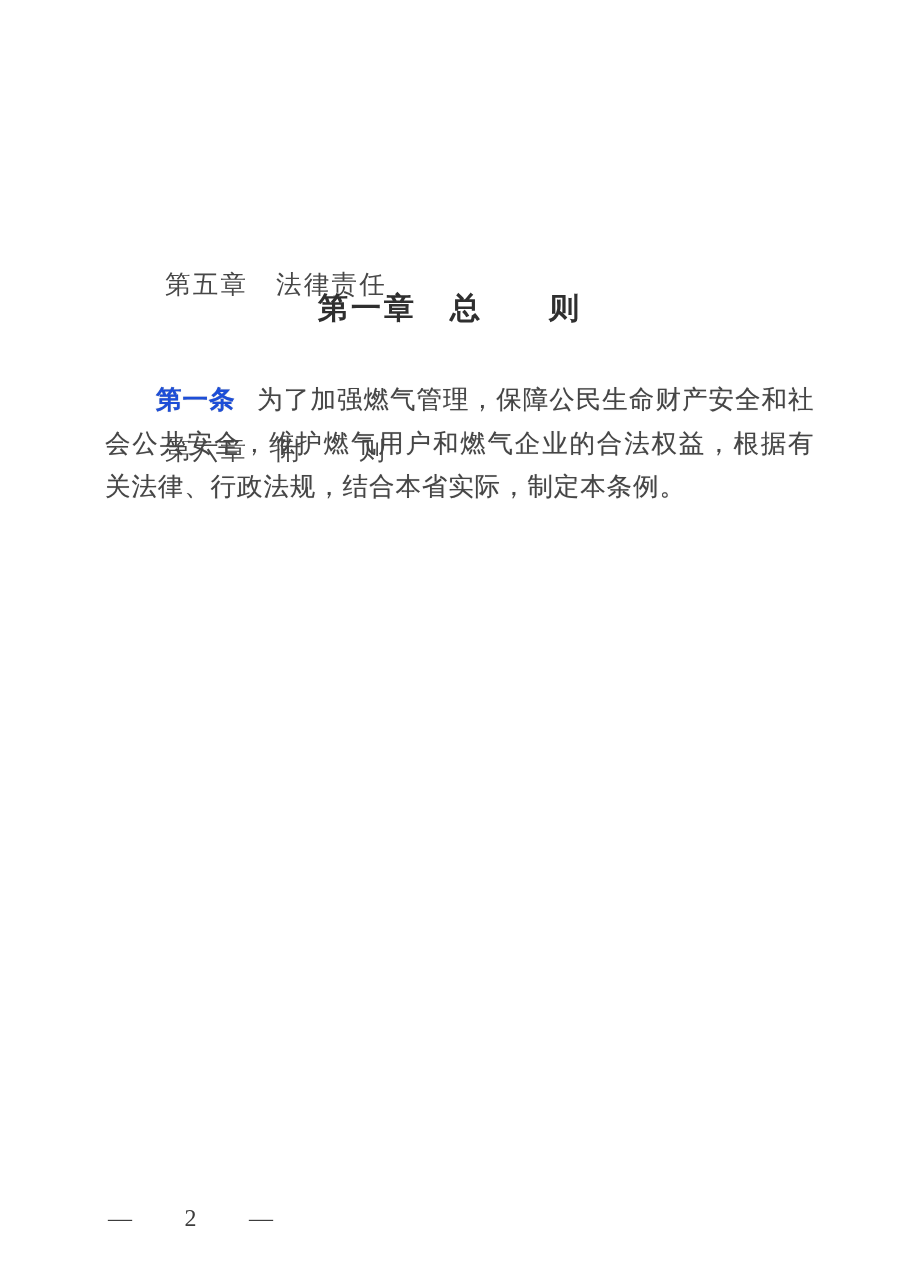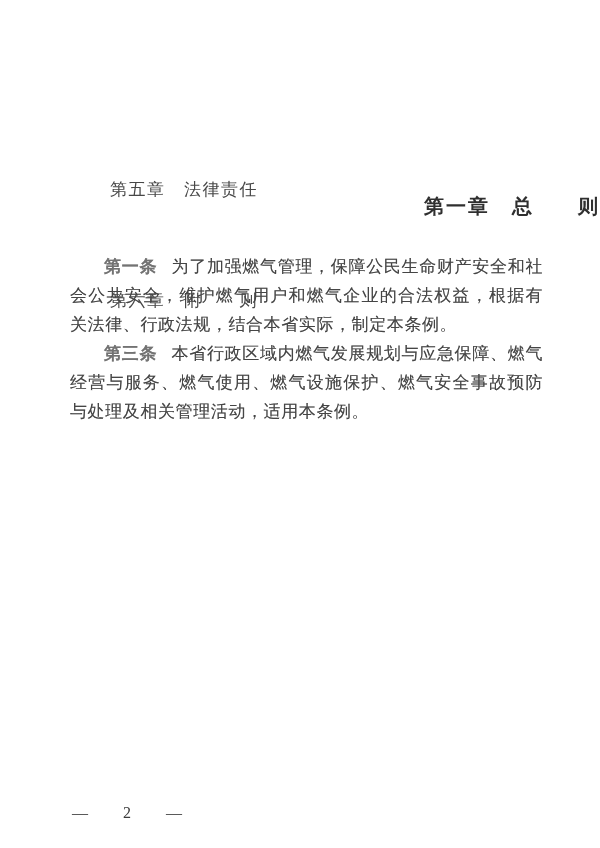--- a/index.html
+++ b/index.html
@@ -26,21 +26,21 @@
     letter-spacing: 1.5px;
     color: #474747;
     white-space: pre;
   }
   
   .chapter-heading {
     position: absolute;
     left: 0;
     right: 0;
     top: 194px;
-    text-align: right;
+    text-align: center;
     font-family: "Liberation Sans", "DejaVu Sans", sans-serif;
     font-weight: bold;
     font-size: 20px;
     line-height: 24px;
     letter-spacing: 2px;
     color: #2f2f2f;
     white-space: pre;
   }
   
   .body-text {
@@ -59,21 +59,21 @@
   .body-text p {
     margin: 0;
     text-indent: 2em;
   }
   .body-text p.spaced {
     margin-top: 29px;
   }
   .para-label {
     font-family: "Liberation Sans", "DejaVu Sans", sans-serif;
     font-weight: bold;
-    color: #737373;
+    color: #1d4ed8;
   }
   .para-label:not(:empty) {
     margin-right: 0.85em;
   }
   
   .footer {
     position: absolute;
     left: 72px;
     top: 804px;
     font-size: 16px;
@@ -89,18 +89,17 @@
 
   <div class="toc">
     <div>第五章　法律责任</div>
     <div>第六章　附　　则</div>
   </div>
 
   <div class="chapter-heading">第一章　总　　则</div>
 
   <div class="body-text">
     <p><span class="para-label">第一条</span><span>为了加强燃气管理，保障公民生命财产安全和社会公共安全，维护燃气用户和燃气企业的合法权益，根据有关法律、行政法规，结合本省实际，制定本条例。</span></p>
-    <p><span class="para-label">第三条</span><span>本省行政区域内燃气发展规划与应急保障、燃气经营与服务、燃气使用、燃气设施保护、燃气安全事故预防与处理及相关管理活动，适用本条例。</span></p>
   </div>
 
   <div class="footer">—  2  —</div>
 
 </div>
 
 </body></html>

